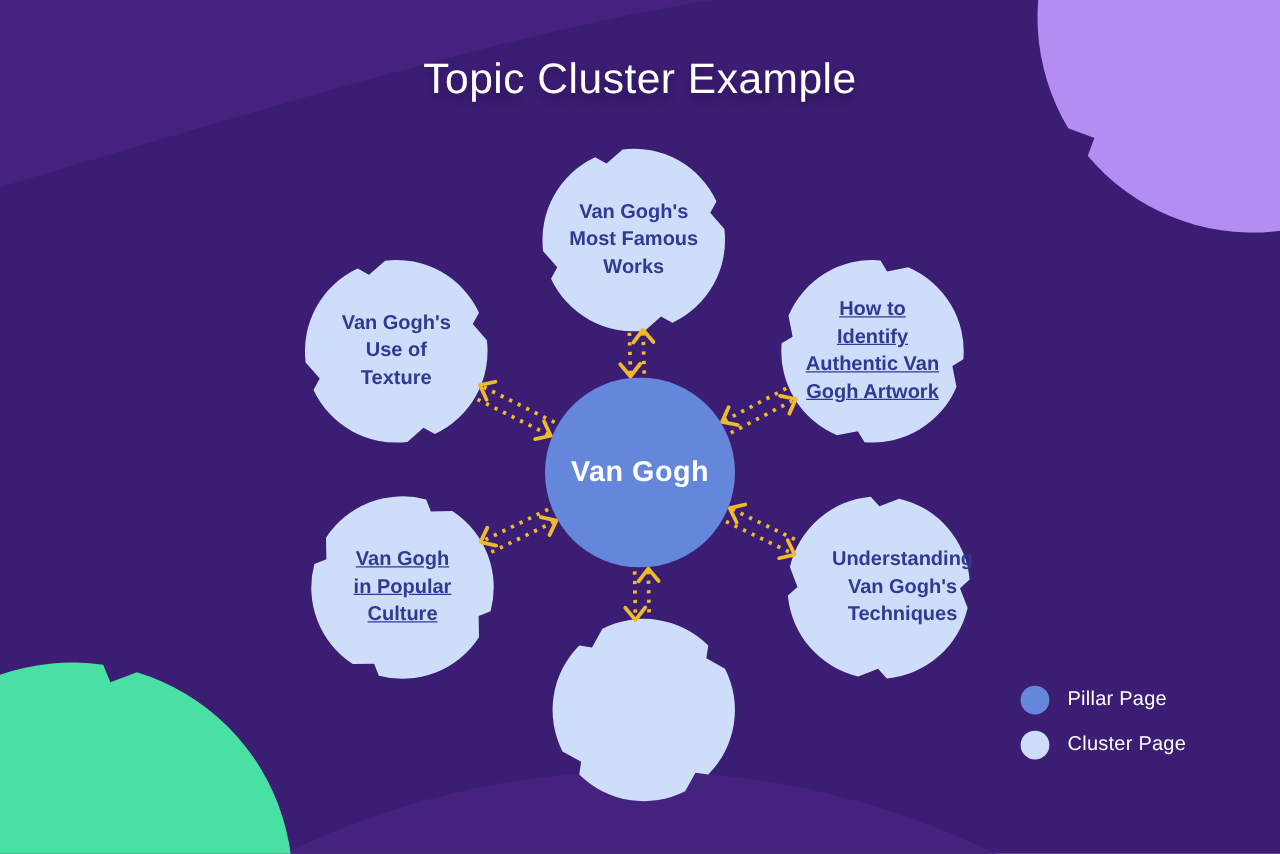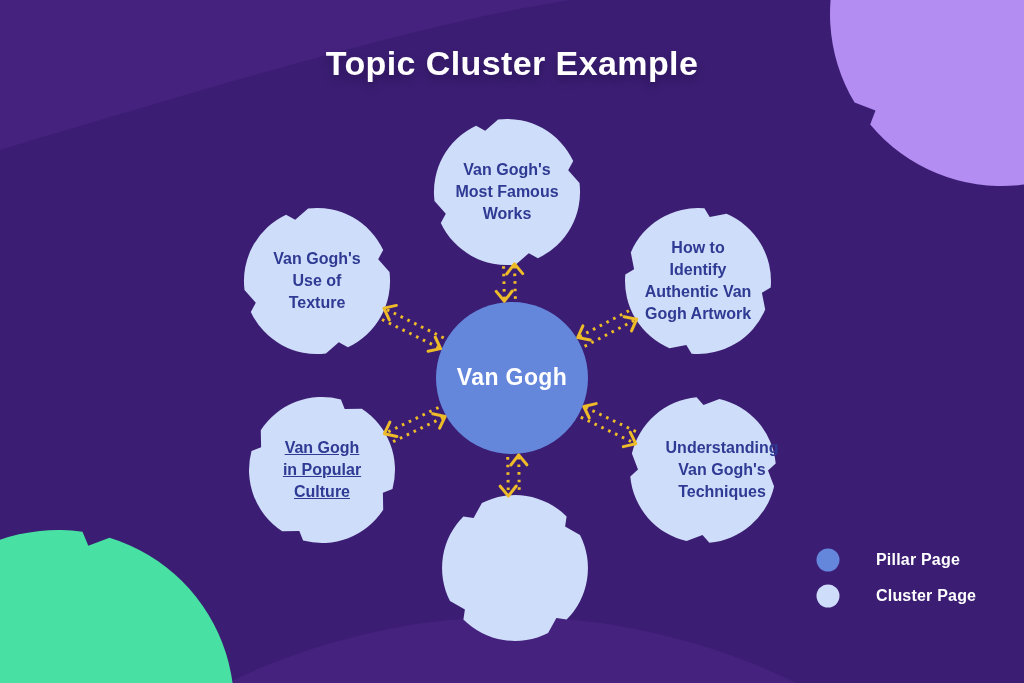--- a/index.html
+++ b/index.html
@@ -10,41 +10,41 @@
   html,body{margin:0;padding:0;}
   .canvas{
     position:relative;width:1024px;height:683px;overflow:hidden;
     background:var(--bg);
     font-family:"Liberation Sans", sans-serif;
   }
   svg.bg-layer,svg.overlay{position:absolute;left:0;top:0;width:1024px;height:683px;}
   svg.overlay{pointer-events:none;z-index:5;}
   .title{
     position:absolute;left:0;top:44px;width:1024px;text-align:center;
-    color:var(--title-text);font-size:34px;font-weight:bold;letter-spacing:.4px;
+    color:var(--title-text);font-size:34px;font-weight:normal;letter-spacing:.4px;
     text-shadow:0 5px 8px rgba(26,8,58,.45);z-index:3;margin:0;
   }
   .node{position:absolute;display:flex;align-items:center;justify-content:center;z-index:2;}
   .node svg{position:absolute;left:0;top:0;}
   .node-label{
     position:relative;z-index:1;text-align:center;font-weight:bold;
     color:var(--cluster-text);font-size:16px;line-height:1.38;
   }
   .cluster{width:150px;height:150px;}
   .pillar{width:152px;height:152px;left:436px;top:302px;}
   .pillar .node-label{color:var(--title-text);font-size:23px;letter-spacing:.4px;width:140px;}
   .n0{left:432px;top:117px;} .n0 .node-label{width:110px;}
-  .n1{left:623px;top:206px;} .n1 .node-label{width:110px;}
+  .n1{left:623px;top:206px;} .n1 .node-label{width:110px;text-decoration:underline;}
   .n2{left:628px;top:395px;} .n2 .node-label{width:126px;margin-left:38px;}
   .n3{left:440px;top:493px;} .n3 .node-label{width:92px;}
   .n4{left:247px;top:395px;} .n4 .node-label{width:88px;text-decoration:underline;}
   .n5{left:242px;top:206px;} .n5 .node-label{width:106px;}
   .legend{position:absolute;left:816px;top:548px;z-index:3;display:flex;flex-direction:column;gap:12px;}
   .legend-row{display:flex;align-items:center;gap:14px;}
-  .legend-label{color:var(--title-text);font-weight:bold;font-size:16px;letter-spacing:.2px;margin-left:22px;}
+  .legend-label{color:var(--title-text);font-weight:normal;font-size:16px;letter-spacing:.2px;}
 </style>
 </head>
 <body>
 
 <div class="canvas">
 
   <svg class="bg-layer" viewBox="0 0 1024 683">
     <path d="M0,150 C250,75 430,22 570,0 L0,0 Z" style="fill:var(--bg-light)"></path>
     <circle cx="512" cy="1262" r="645" style="fill:var(--bg-light)"></circle>
     <path style="fill:var(--purple-blob)" d="M854.6,102.6 A172,172 0 0 1 972.1,-155.4 L981.8,-143.7 L999.0,-158.0 A172,172 0 0 1 1163.6,72.8 L1148.7,75.4 L1152.4,97.4 A172,172 0 0 1 870.2,124.6 L875.5,110.4 L854.6,102.6 Z"></path>

